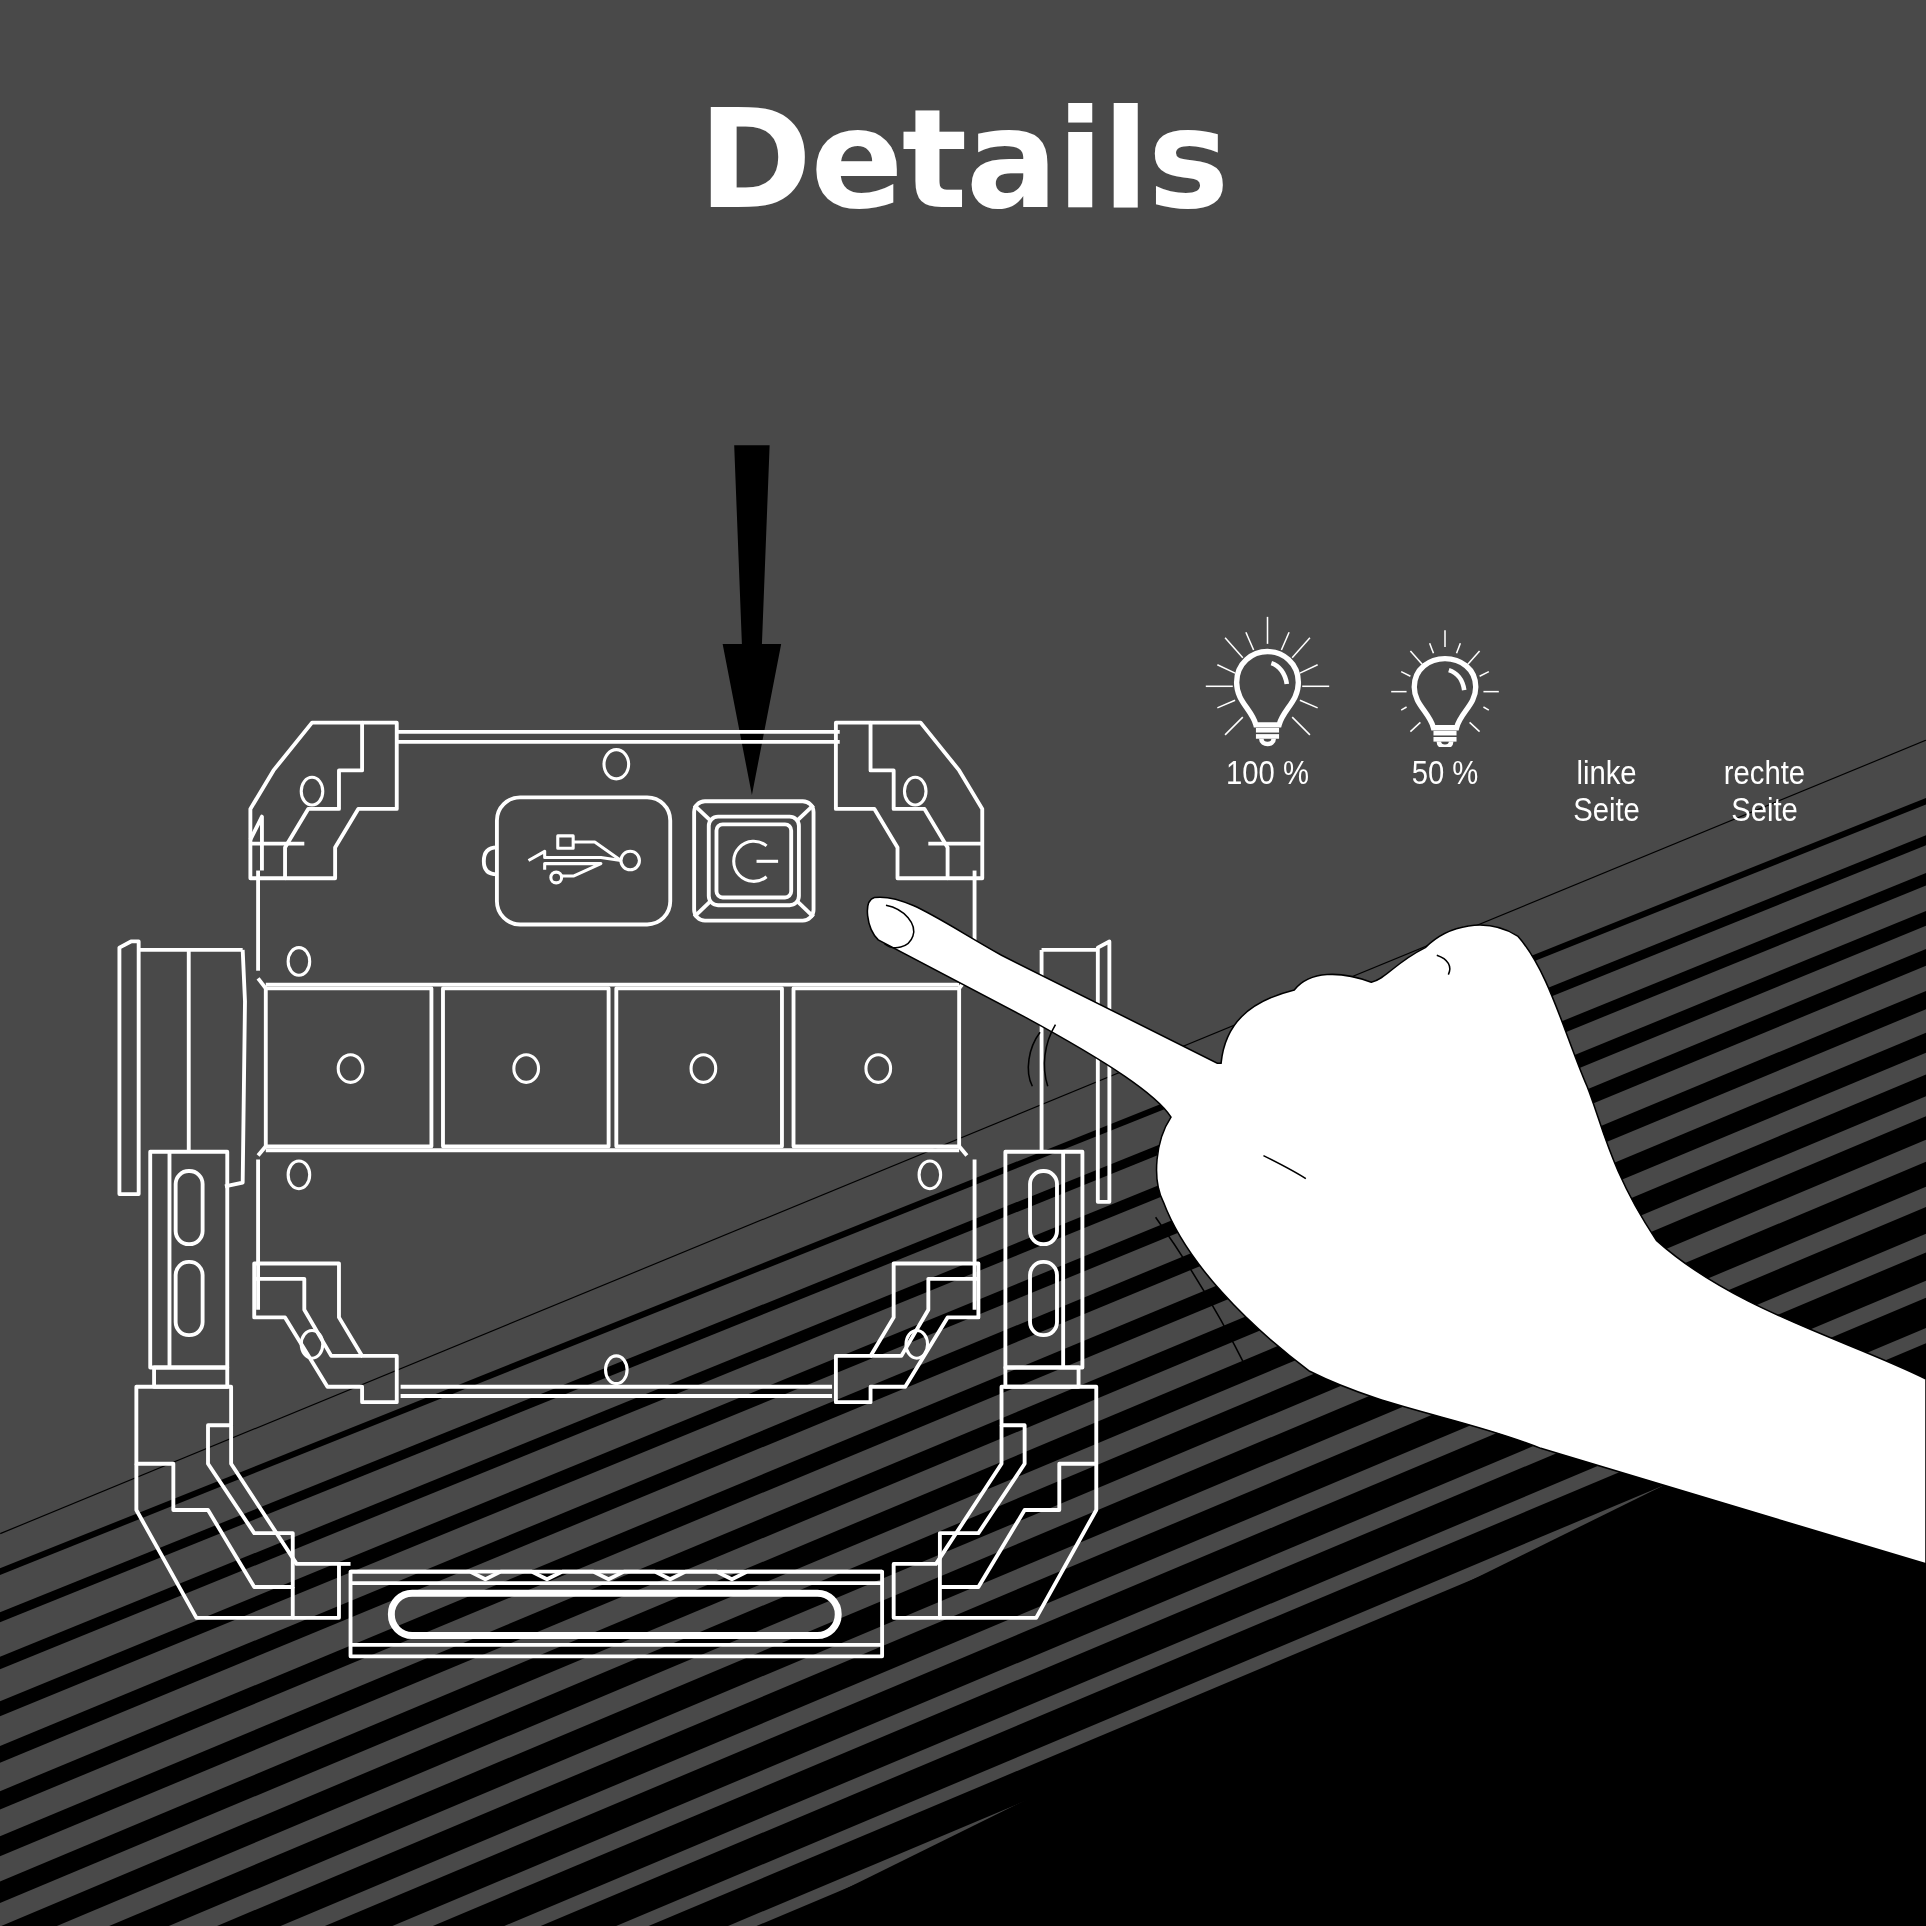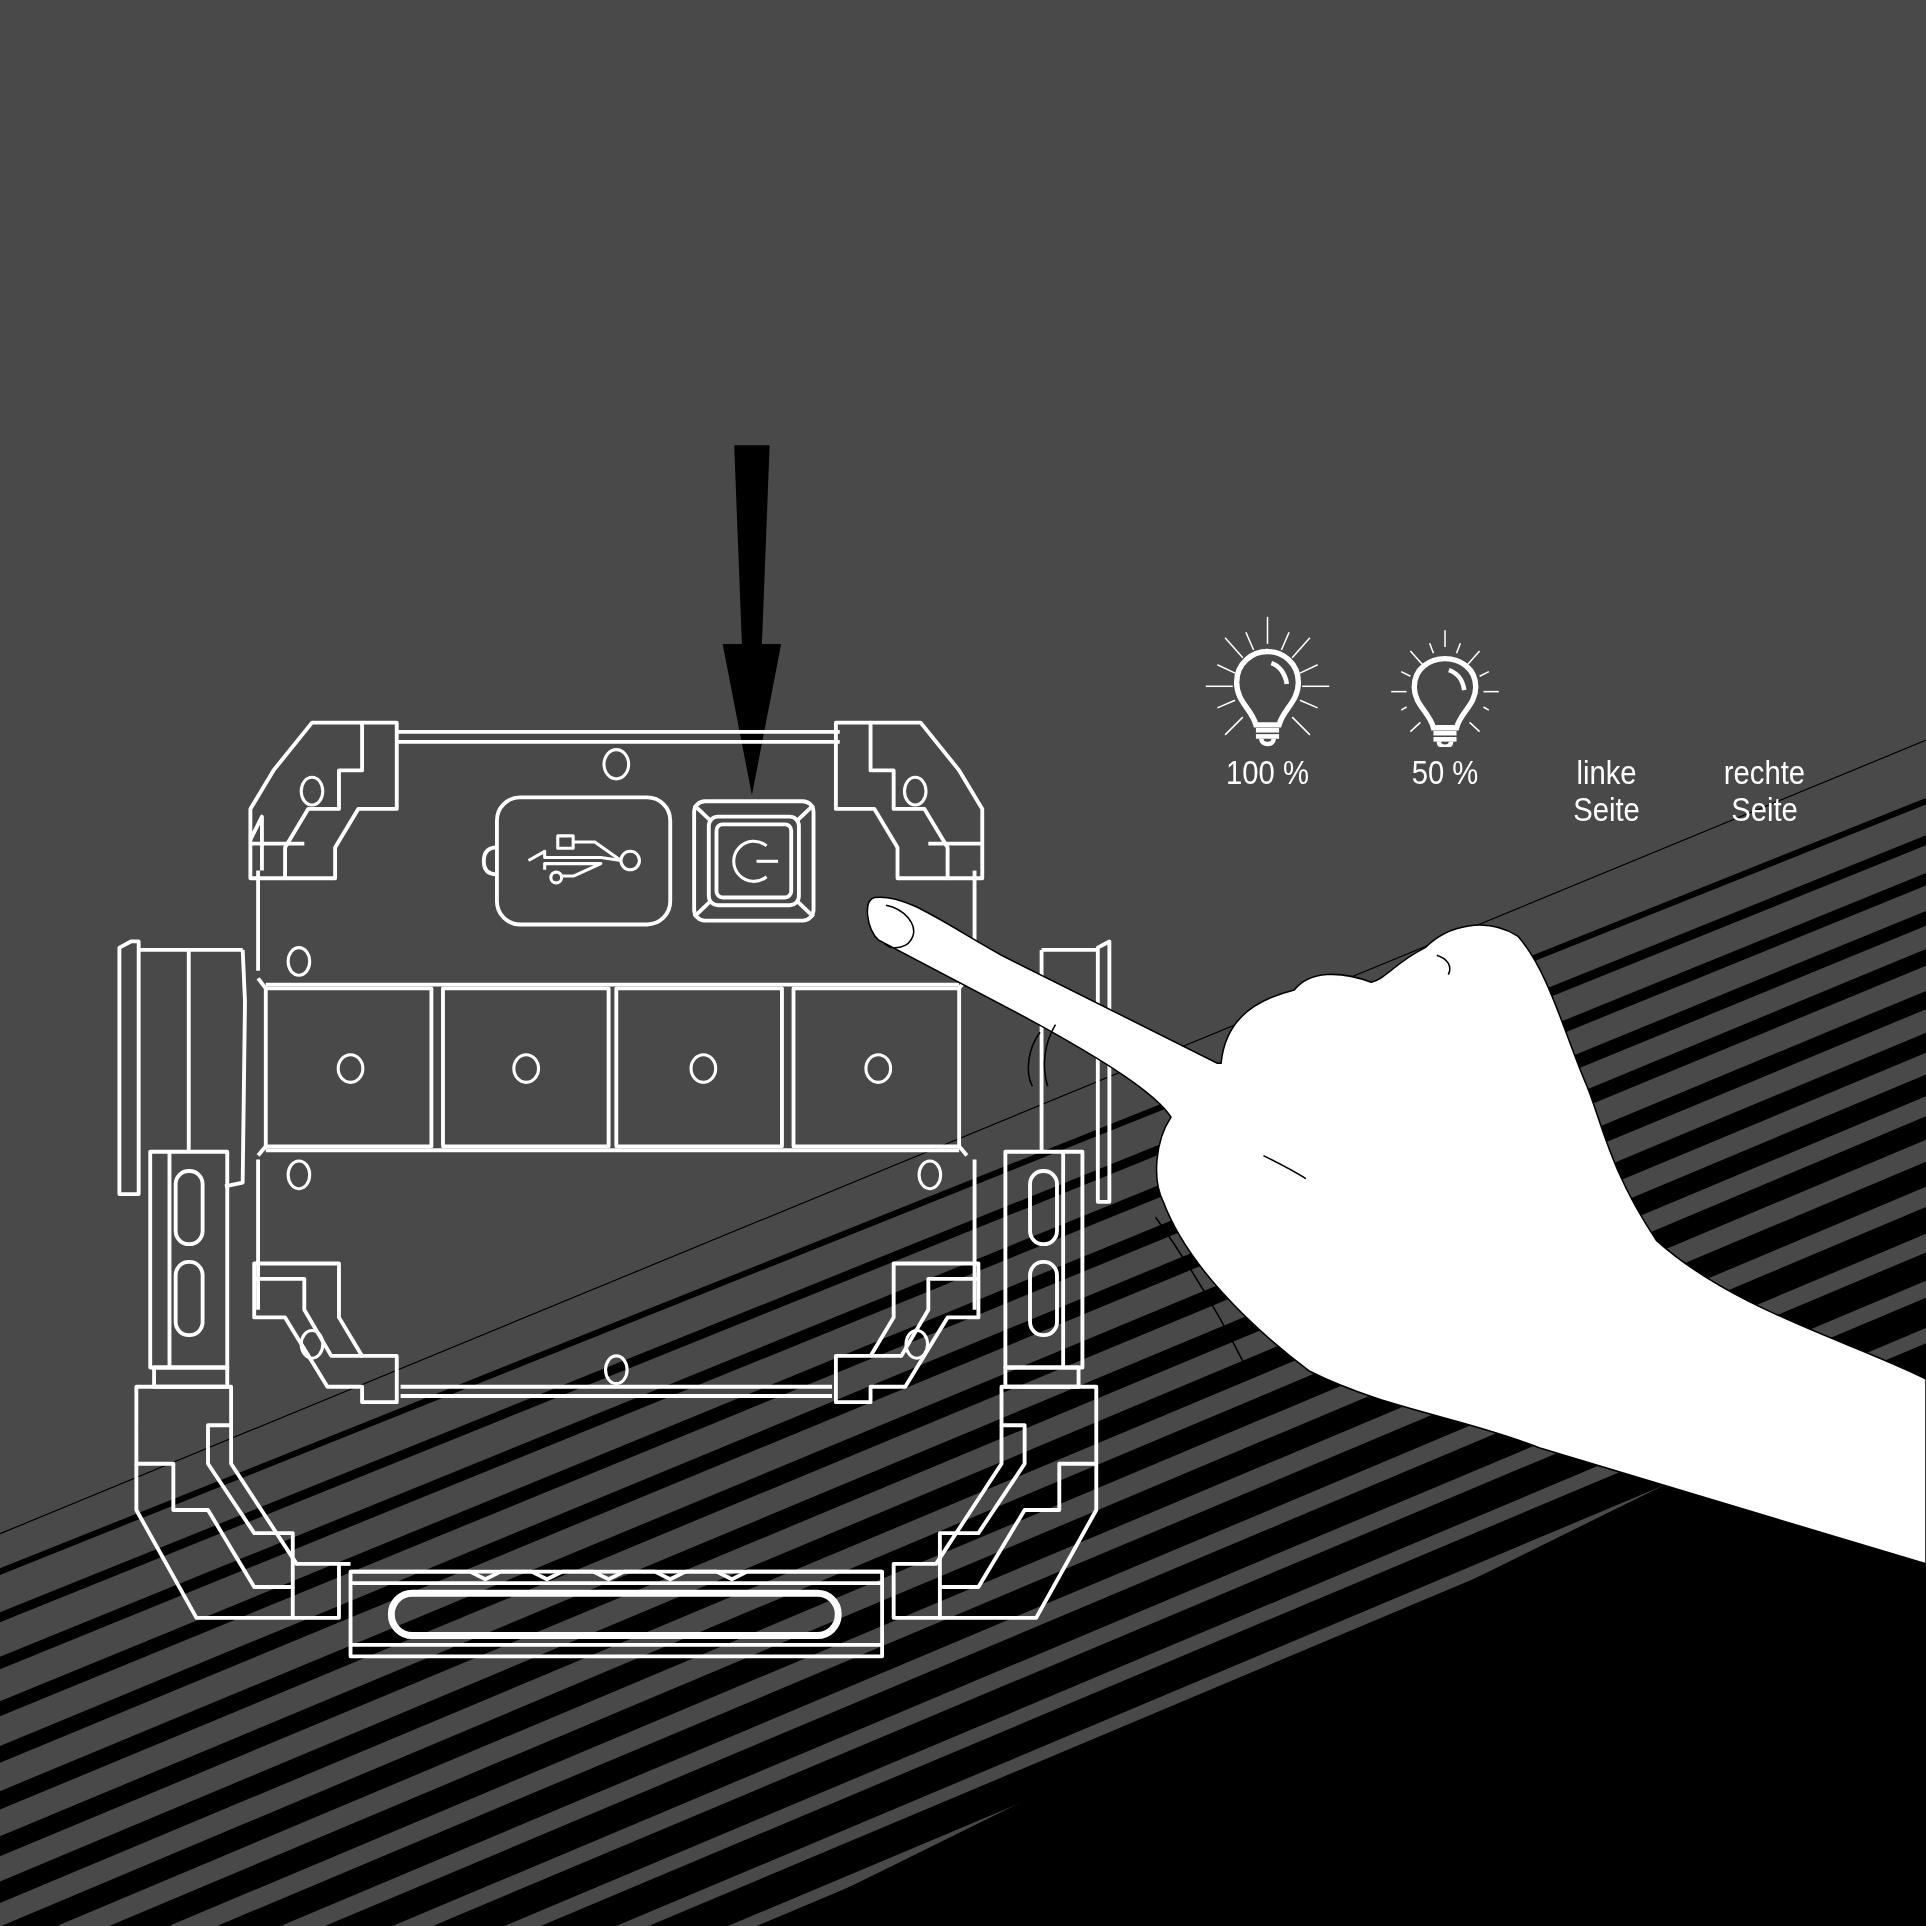--- a/index.html
+++ b/index.html
@@ -72,20 +72,21 @@
         <line x1="-200" y1="3080" x2="2700" y2="1860" stroke-width="44"></line>
         <line x1="-200" y1="3140" x2="2700" y2="1920" stroke-width="46"></line>
         <line x1="-200" y1="3200" x2="2700" y2="1980" stroke-width="48"></line>
         <line x1="-200" y1="3260" x2="2700" y2="2040" stroke-width="50"></line>
       </g>
 
       <polygon points="1000,2500 2500,1760 2500,2500" fill="#000"></polygon>
     </g>
   </svg>
 
+  <div class="title">Details</div>
 
   <svg class="bg-svg" viewBox="0 0 2500 2500" xmlns="http://www.w3.org/2000/svg">
     <polygon points="953,578 999,578 989,836 1014,836 976,1032 938,836 963,836" fill="#000"></polygon>
   </svg>
 
   <svg class="device-svg" viewBox="0 0 2500 2500" xmlns="http://www.w3.org/2000/svg">
     <g fill="none" stroke="#fff" stroke-width="5" stroke-linejoin="round">
 
       <g>
         <line x1="515" y1="950" x2="1090" y2="950"></line>

